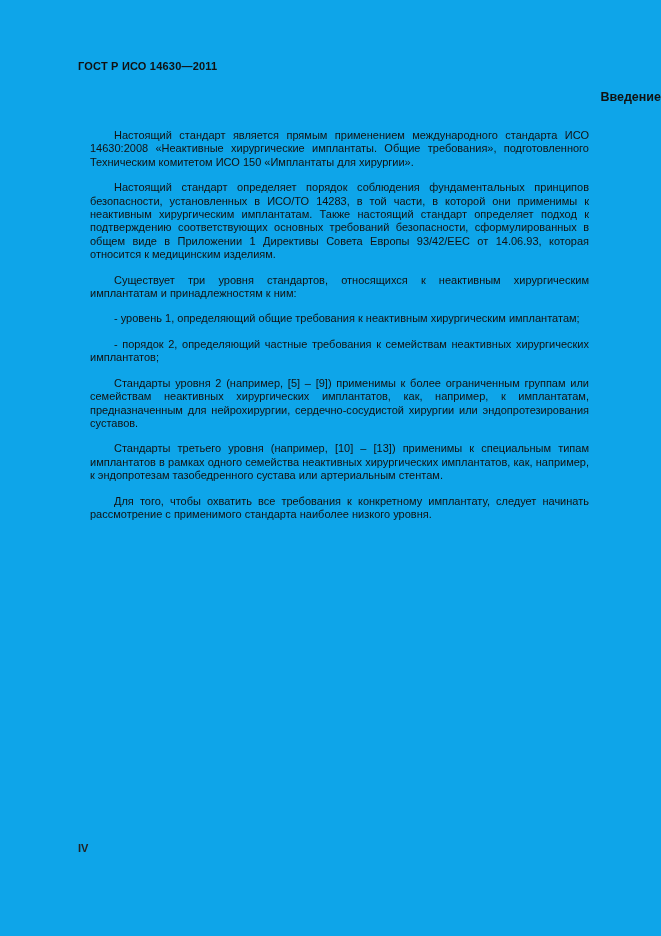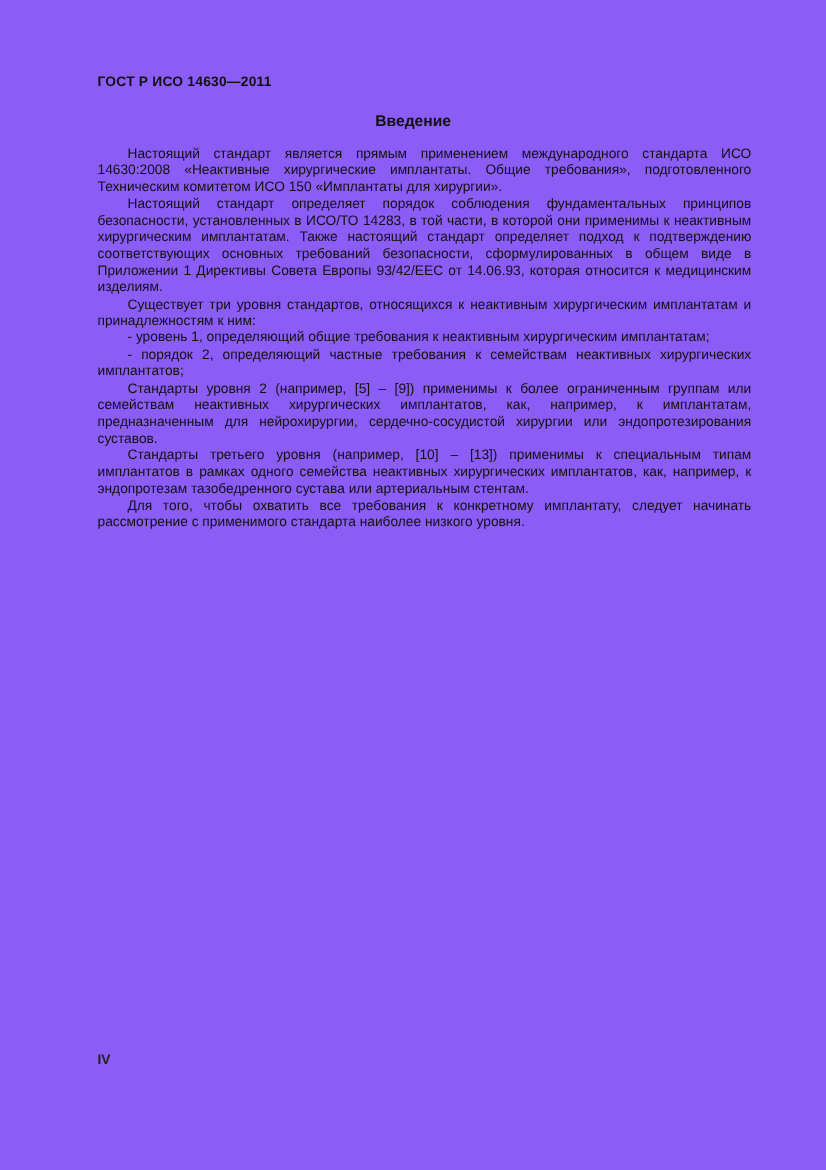--- a/index.html
+++ b/index.html
@@ -4,54 +4,54 @@
 <style>
   html, body {
     margin: 0;
     padding: 0;
     background: #ffffff;
   }
   .page {
     position: relative;
     width: 661px;
     height: 936px;
-    background: #8b5cf6;
+    background: #0ea5e9;
     font-family: "Liberation Sans", sans-serif;
     color: #111111;
     overflow: hidden;
   }
   .doc-header {
     position: absolute;
     left: 78px;
     top: 60px;
     font-size: 11px;
     font-weight: bold;
     letter-spacing: 0.2px;
     white-space: nowrap;
   }
   .doc-title {
     position: absolute;
     left: 0;
     right: 0;
     top: 90px;
-    text-align: center;
+    text-align: right;
     font-size: 12.5px;
     font-weight: bold;
   }
   .doc-content {
     position: absolute;
     left: 78px;
     top: 117px;
     width: 523px;
     font-size: 11px;
     line-height: 13.4px;
     text-align: justify;
   }
   .doc-content p {
-    margin: 0;
+    margin: 12px;
     padding: 0;
     text-indent: 24px;
   }
   .page-number {
     position: absolute;
     left: 78px;
     top: 842px;
     font-size: 11px;
     color: #222222;
     font-weight: bold;

